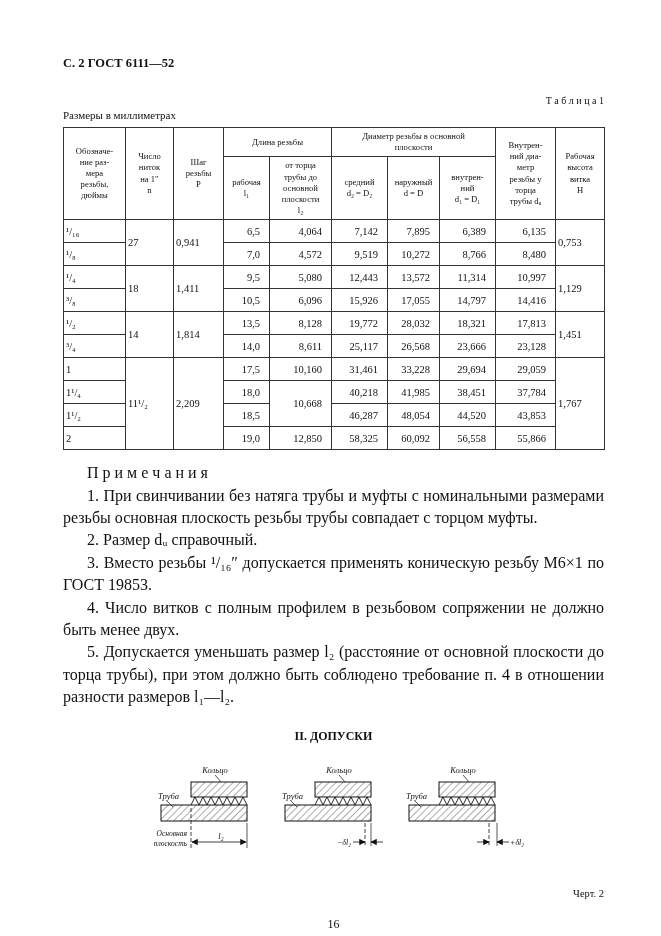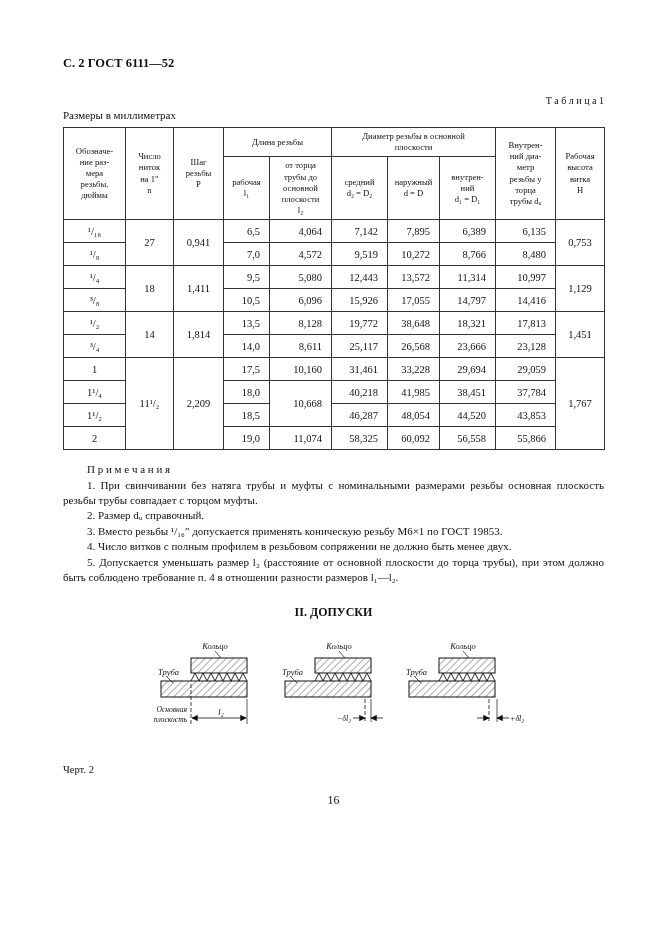--- a/index.html
+++ b/index.html
@@ -18,30 +18,30 @@
   table { width:100%; border-collapse:collapse; table-layout:fixed; }
   th, td { border:1px solid #333; font-weight:normal; }
   th {
     font-size:8.6px; line-height:1.3; white-space:pre-line;
     text-align:center; vertical-align:middle; padding:3px 1px;
   }
   td {
     font-size:10.5px; text-align:right; padding:2px 9px 2px 2px;
     height:23px; vertical-align:middle;
   }
-  td.c { text-align:center; padding:2px 2px; }
-
-  .notes { margin-top:12px; font-size:11px; line-height:1.4; text-align:justify; }
+  td.c { text-align:left; padding:2px 2px; }
+
+  .notes { margin-top:12px; font-size:16px; line-height:1.4; text-align:justify; }
   .notes p { text-indent:24px; }
   .section-title { text-align:center; font-weight:bold; font-size:12px; margin:20px 0 12px; }
   .body-par { font-size:11.3px; line-height:1.45; text-align:justify; text-indent:26px; }
 
   .figure { text-align:center; margin-top:16px; }
   svg text { font-style:italic; font-family:"Liberation Serif", serif; fill:#111; }
-  .fig-caption { text-align:left; font-size:10.5px; margin-top:6px; }
+  .fig-caption { text-align:right; font-size:10.5px; margin-top:6px; }
   .page-number { text-align:center; font-size:12px; margin-top:18px; }
 </style>
 </head>
 <body>
 
 <div class="page">
 
   <div class="doc-header">С. 2 ГОСТ 6111—52</div>
 
   <div class="table-label">Т а б л и ц а  1</div>
@@ -148,21 +148,21 @@
         <td>14,797</td>
         <td>14,416</td>
       </tr>
       <tr>
         <td class="c">¹/₂</td>
         <td class="c" rowspan="2">14</td>
         <td class="c" rowspan="2">1,814</td>
         <td>13,5</td>
         <td>8,128</td>
         <td>19,772</td>
-        <td>38,648</td>
+        <td>28,032</td>
         <td>18,321</td>
         <td>17,813</td>
         <td class="c" rowspan="2">1,451</td>
       </tr>
       <tr>
         <td class="c">³/₄</td>
         <td>14,0</td>
         <td>8,611</td>
         <td>25,117</td>
         <td>26,568</td>
@@ -194,21 +194,21 @@
         <td class="c">1¹/₂</td>
         <td>18,5</td>
         <td>46,287</td>
         <td>48,054</td>
         <td>44,520</td>
         <td>43,853</td>
       </tr>
       <tr>
         <td class="c">2</td>
         <td>19,0</td>
-        <td>11,074</td>
+        <td>12,850</td>
         <td>58,325</td>
         <td>60,092</td>
         <td>56,558</td>
         <td>55,866</td>
       </tr>
     </tbody>
   </table>
 
   <div class="notes">
     <p>П р и м е ч а н и я</p>

